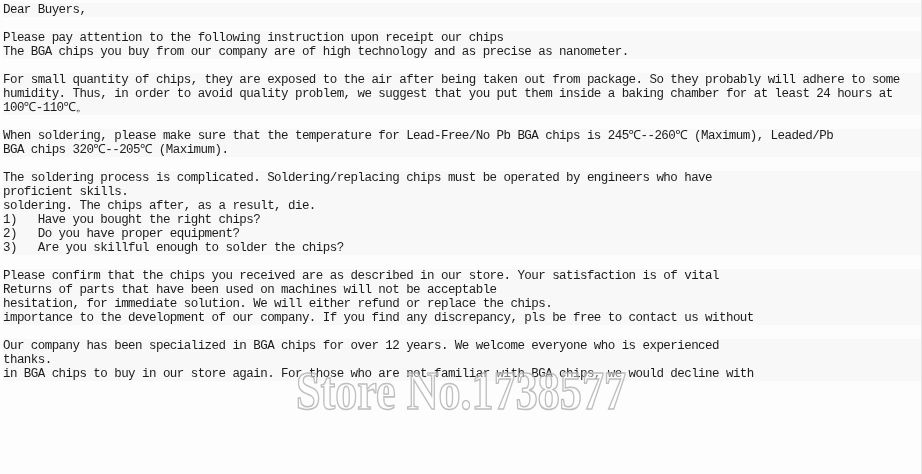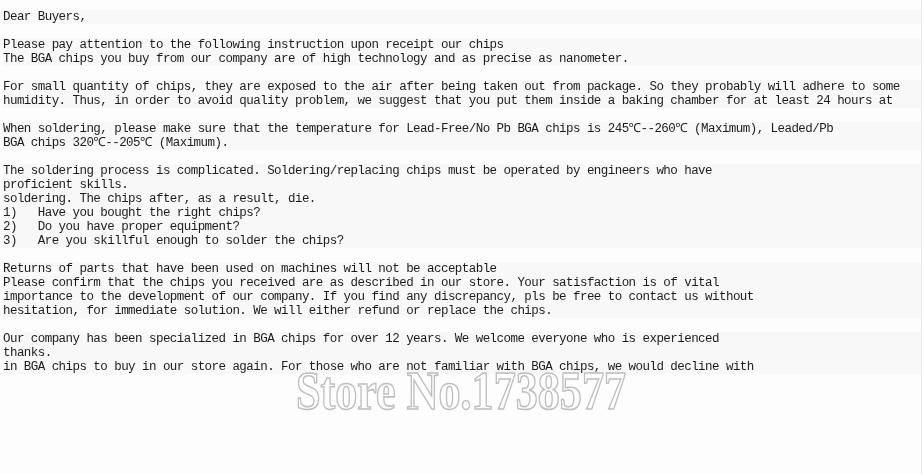--- a/index.html
+++ b/index.html
@@ -12,21 +12,21 @@
     width: 922px;
     height: 474px;
     overflow: hidden;
     background: #fdfdfd;
     border-right: 1px solid #e6e6e6;
     box-sizing: border-box;
   }
   .doc {
     position: absolute;
     left: 3px;
-    top: 10px;
+    top: 3px;
     right: 0;
     font-family: "Liberation Mono", "DejaVu Sans Mono", monospace;
     font-size: 12.5px;
     letter-spacing: -0.55px;
     color: #1c1c1c;
   }
   .line {
     height: 14px;
     line-height: 14px;
     white-space: pre;
@@ -54,35 +54,36 @@
 
 <div class="page">
   <div class="doc">
       <div class="line">Dear Buyers,</div>
       <div class="line empty"></div>
       <div class="line">Please pay attention to the following instruction upon receipt our chips</div>
       <div class="line">The BGA chips you buy from our company are of high technology and as precise as nanometer.</div>
       <div class="line empty"></div>
       <div class="line">For small quantity of chips, they are exposed to the air after being taken out from package. So they probably will adhere to some</div>
       <div class="line">humidity. Thus, in order to avoid quality problem, we suggest that you put them inside a baking chamber for at least 24 hours at</div>
+      <div class="line">100℃-110℃。</div>
       <div class="line empty"></div>
       <div class="line">When soldering, please make sure that the temperature for Lead-Free/No Pb BGA chips is 245℃--260℃ (Maximum), Leaded/Pb</div>
       <div class="line">BGA chips 320℃--205℃ (Maximum).</div>
       <div class="line empty"></div>
       <div class="line">The soldering process is complicated. Soldering/replacing chips must be operated by engineers who have</div>
       <div class="line">proficient skills.</div>
       <div class="line">soldering. The chips after, as a result, die.</div>
       <div class="line">1)   Have you bought the right chips?</div>
       <div class="line">2)   Do you have proper equipment?</div>
       <div class="line">3)   Are you skillful enough to solder the chips?</div>
       <div class="line empty"></div>
+      <div class="line">Please confirm that the chips you received are as described in our store. Your satisfaction is of vital</div>
       <div class="line">Returns of parts that have been used on machines will not be acceptable</div>
-      <div class="line">Please confirm that the chips you received are as described in our store. Your satisfaction is of vital</div>
+      <div class="line">hesitation, for immediate solution. We will either refund or replace the chips.</div>
       <div class="line">importance to the development of our company. If you find any discrepancy, pls be free to contact us without</div>
-      <div class="line">hesitation, for immediate solution. We will either refund or replace the chips.</div>
       <div class="line empty"></div>
       <div class="line">Our company has been specialized in BGA chips for over 12 years. We welcome everyone who is experienced</div>
       <div class="line">thanks.</div>
       <div class="line">in BGA chips to buy in our store again. For those who are not familiar with BGA chips, we would decline with</div>
     </div>
   <svg class="watermark" width="345" height="64" viewBox="0 0 345 64" aria-hidden="true">
     <text x="3" y="50" textLength="330" lengthAdjust="spacingAndGlyphs" stroke="#b4b4b4">Store No.1738577</text>
   </svg>
 </div>
 

